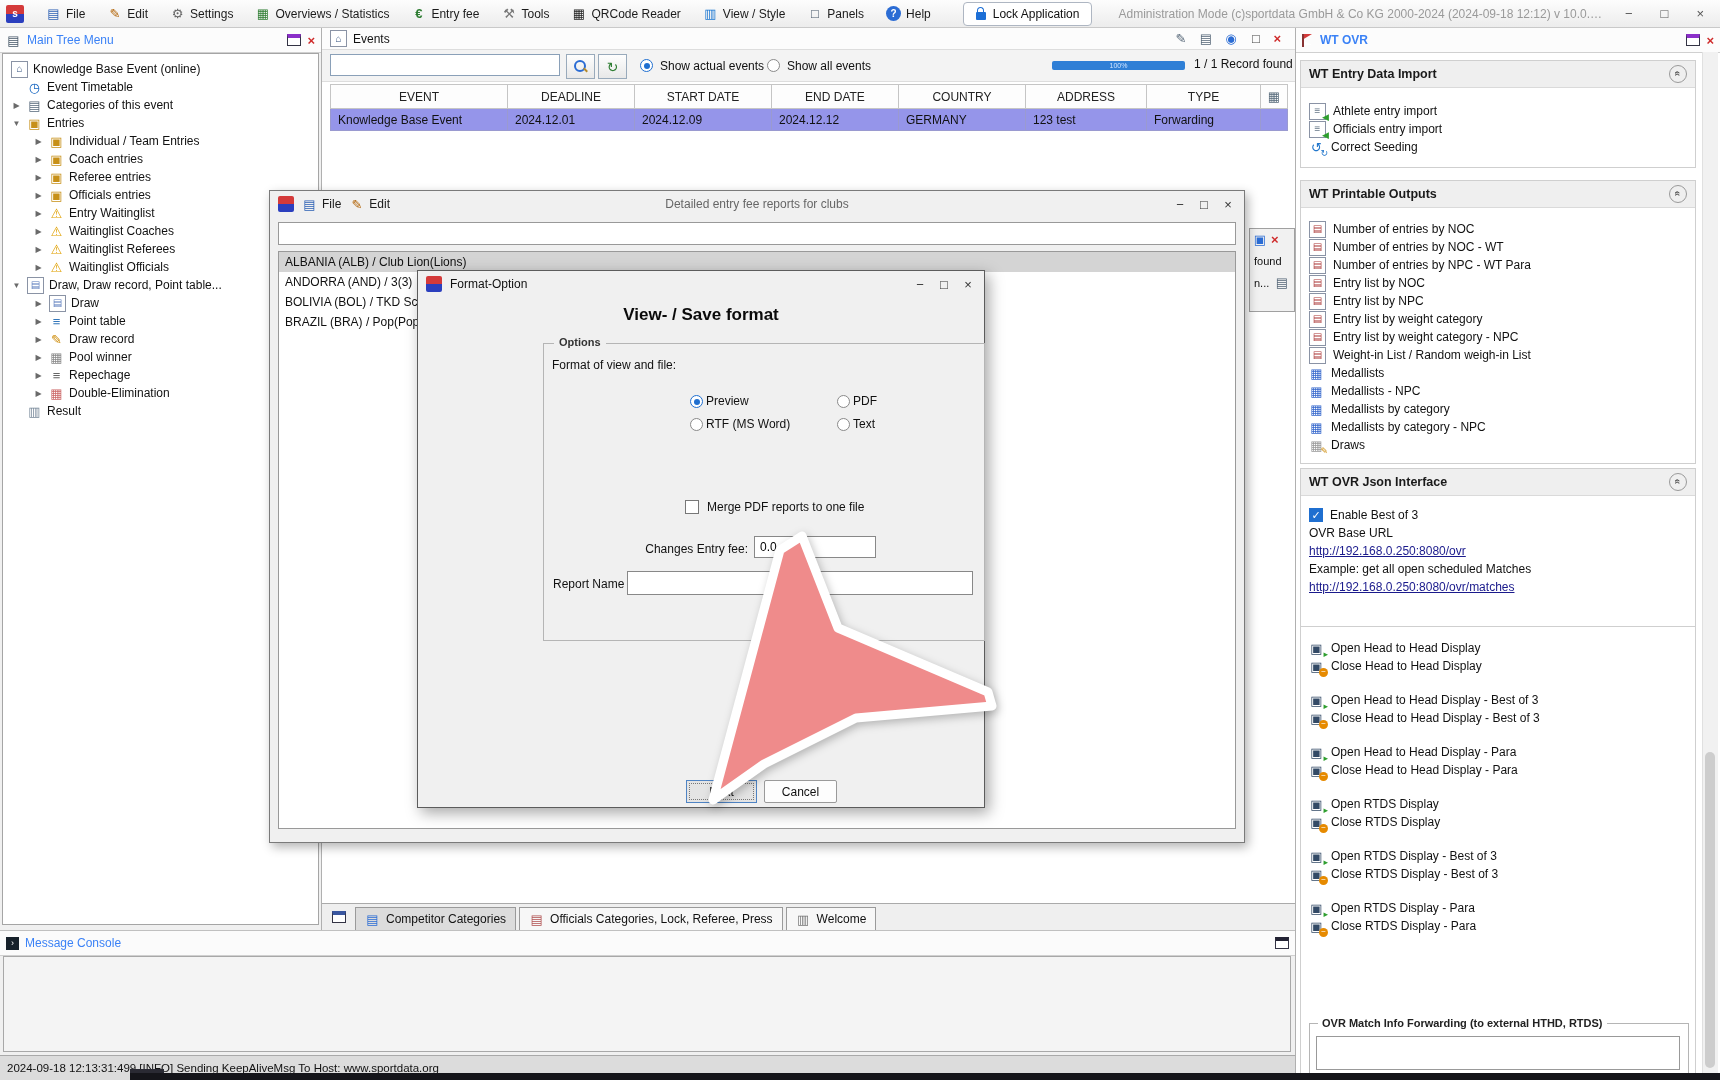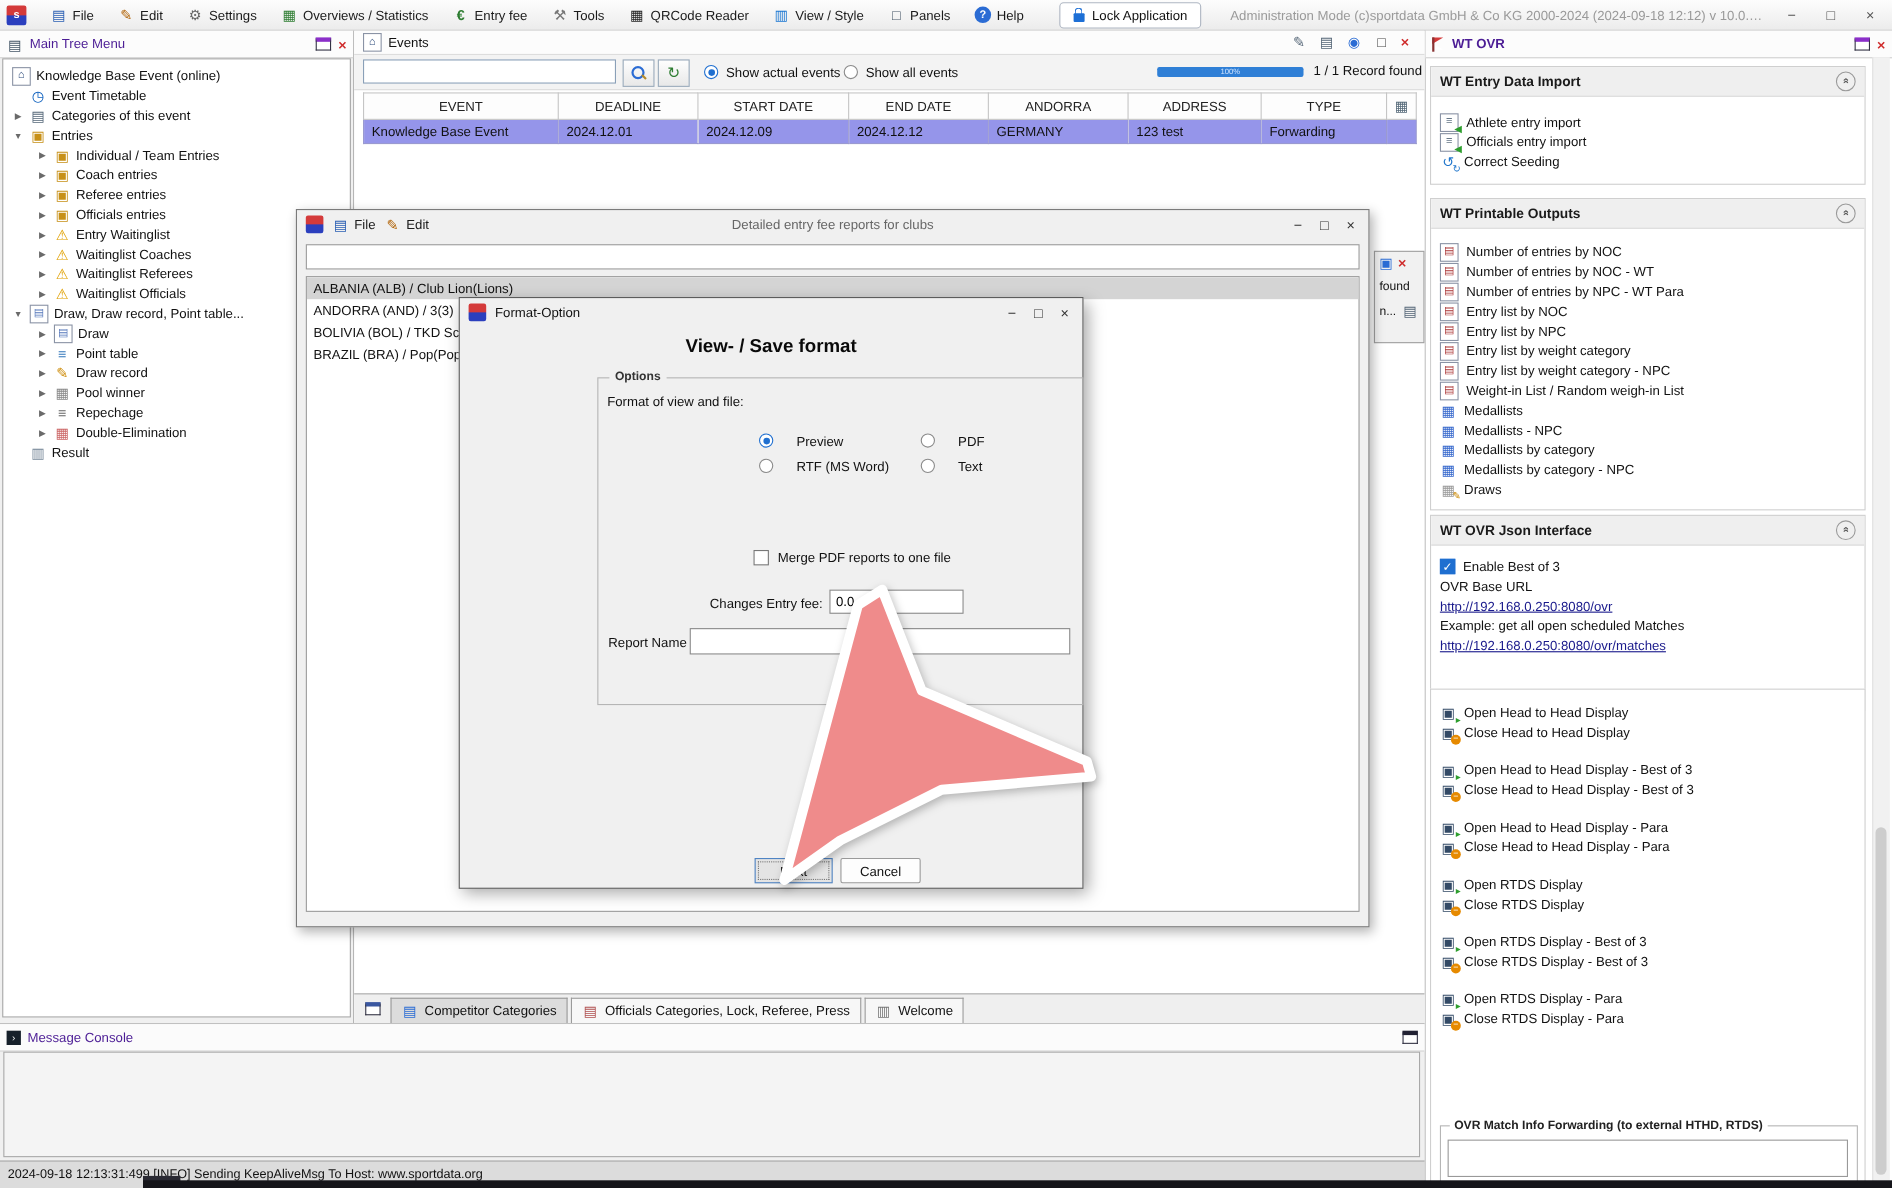--- a/index.html
+++ b/index.html
@@ -21,21 +21,21 @@
             display:flex;align-items:center;justify-content:center;color:#fff;font-size:10px;font-weight:bold}
   #lock-btn{display:inline-flex;align-items:center;gap:7px;background:#fff;border:1px solid #aeb6c2;border-radius:4px;
             height:22px;padding:0 12px;margin-left:10px;white-space:nowrap}
   .lock-shape{width:10px;height:8px;background:#1d6fd6;border-radius:1px;position:relative;flex:none;margin-top:4px}
   .lock-shape:before{content:"";position:absolute;left:1.5px;top:-5px;width:5px;height:5px;border:1.5px solid #1d6fd6;
             border-bottom:none;border-radius:4px 4px 0 0}
   #app-title{color:#9a9a9a;white-space:nowrap;overflow:hidden;text-overflow:ellipsis;flex:1;min-width:0;margin-left:4px}
   #win-controls{display:flex;gap:28px;margin-right:16px;color:#555;font-size:13px}
   
   .panel-head{height:24px;display:flex;align-items:center;gap:6px;background:#fcfcfc;border-bottom:1px solid #d0d0d0;padding:0 6px}
-  .panel-title{color:#4c1d95;white-space:nowrap}
+  .panel-title{color:#3b82f6;white-space:nowrap}
   .spacer{flex:1}
   .maxicon{width:14px;height:12px;background:#fff;border:1px solid #334;box-sizing:border-box;flex:none}
   .maxicon.purple{border-top:4px solid #8b2fc9}
   .maxicon.dark{border-top:4px solid #223}
   .close-x{color:#cf2b2b;font-weight:bold;font-size:13px;line-height:1;flex:none}
   
   #tree-panel{left:0;top:28px;width:322px;height:902px;background:#f0f0f0;border-right:1px solid #b0b0b0;box-sizing:border-box}
   #tree-list{position:absolute;left:2px;top:25px;width:317px;height:872px;background:#fff;border:1px solid #a5a5a5;
              box-sizing:border-box;padding-top:6px;overflow:hidden}
   .trow{height:18px;display:flex;align-items:center;gap:5px;white-space:nowrap}
@@ -87,21 +87,21 @@
   #club-list{position:absolute;left:8px;top:60px;width:958px;height:578px;background:#fff;border:1px solid #999;box-sizing:border-box;overflow:hidden}
   .club-row{height:20px;display:flex;align-items:center;padding-left:6px;white-space:nowrap}
   .club-row.sel{background:#d4d4d4}
   
   #dialog{left:417px;top:270px;width:568px;height:538px;background:#f0f0f0;border:1px solid #5c5c5c;
           box-shadow:4px 5px 14px rgba(0,0,0,.35);box-sizing:border-box}
   #dlg-heading{position:absolute;left:0;top:34px;width:100%;text-align:center;font-size:17px;font-weight:bold;color:#0a0a0a}
   #dlg-group{position:absolute;left:125px;top:72px;width:440px;height:296px;border:1px solid #b5b5b5}
   #dlg-group-label{position:absolute;left:10px;top:-8px;background:#f0f0f0;padding:0 5px;font-size:11px;font-weight:bold;color:#333}
   #fmt-label{position:absolute;left:8px;top:14px}
-  .dlg-radio{position:absolute;display:flex;align-items:flex-start;gap:21px;white-space:nowrap}
+  .dlg-radio{position:absolute;display:flex;align-items:flex-end;gap:3px;white-space:nowrap}
   .cb{width:14px;height:14px;border:1px solid #777;background:#fff;box-sizing:border-box;flex:none;
       display:flex;align-items:center;justify-content:center;font-size:11px;color:#fff}
   .cb.checked{background:#1f6fd0;border-color:#1f6fd0}
   #dlg-merge{position:absolute;left:267px;top:229px;display:flex;align-items:center;gap:8px;white-space:nowrap}
   #dlg-fee-label{position:absolute;left:150px;top:271px;width:180px;text-align:right}
   #dlg-fee-input{position:absolute;left:336px;top:265px;width:122px;height:22px;border:1px solid #888;background:#fff;
                  box-sizing:border-box;font:inherit;padding:0 5px}
   #dlg-report-label{position:absolute;left:135px;top:306px}
   #dlg-report-input{position:absolute;left:209px;top:300px;width:346px;height:24px;border:1px solid #888;background:#fff;box-sizing:border-box;font:inherit;padding:0 5px}
   .dlg-btn{position:absolute;top:509px;height:23px;display:flex;align-items:center;justify-content:center;box-sizing:border-box}
@@ -354,21 +354,21 @@
           <col style="width:121px">
           <col style="width:114px">
           <col style="width:27px">
         </colgroup>
       <thead>
           <tr id="ev-thead-row">
             <th>EVENT</th>
             <th>DEADLINE</th>
             <th>START DATE</th>
             <th>END DATE</th>
-            <th>ANDORRA</th>
+            <th>COUNTRY</th>
             <th>ADDRESS</th>
             <th>TYPE</th>
             <th><span class="ic" style="color: rgb(86, 106, 122);">▦</span></th>
           </tr>
         </thead>
       <tbody>
           <tr class="selrow" id="ev-data-row">
             <td>Knowledge Base Event</td>
             <td>2024.12.01</td>
             <td>2024.12.09</td>

